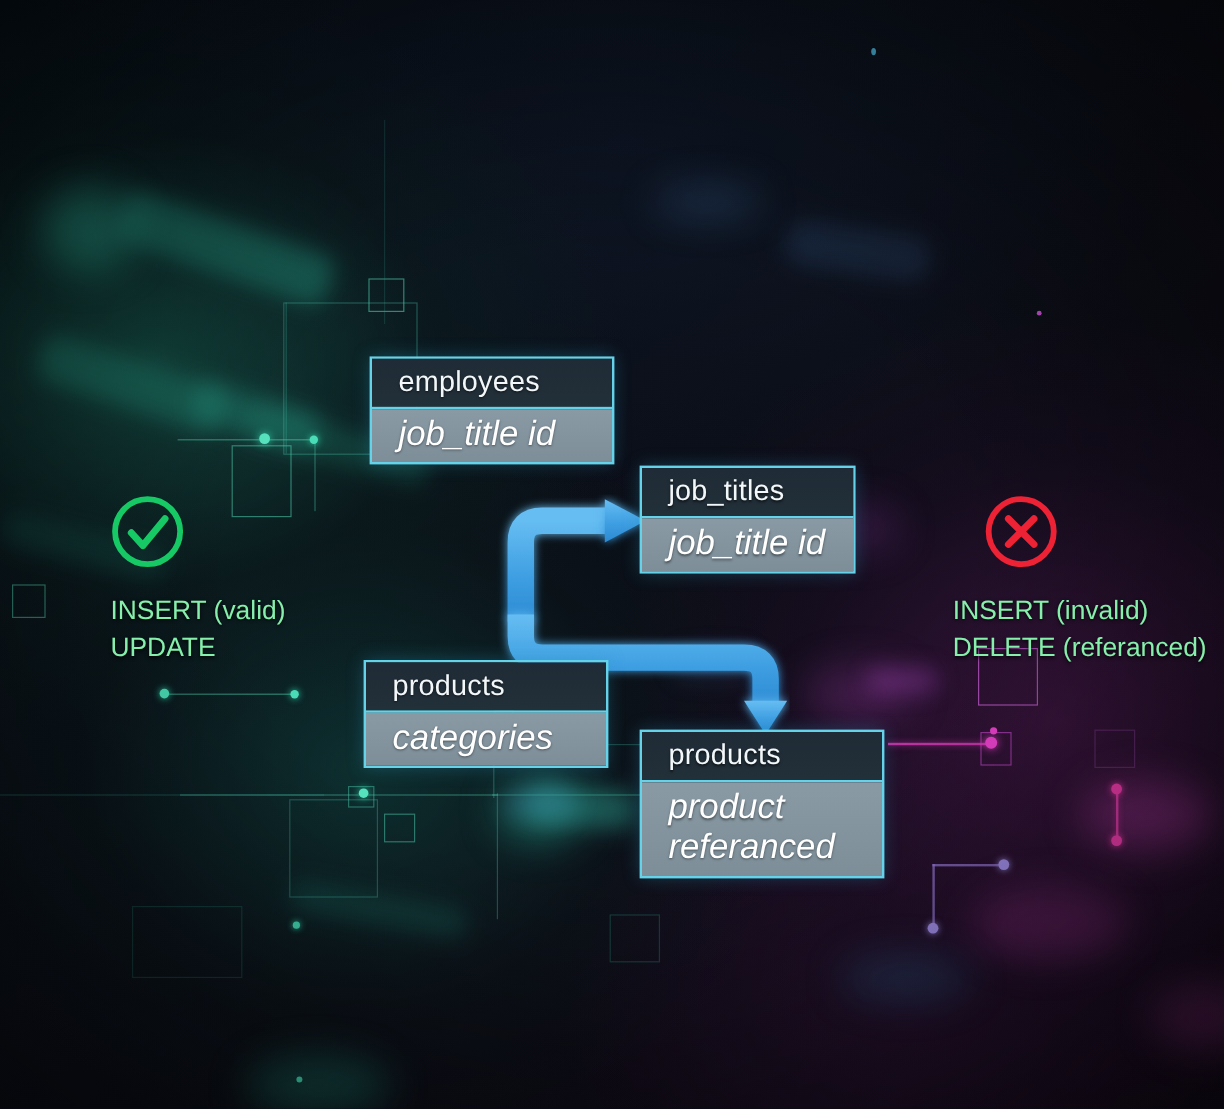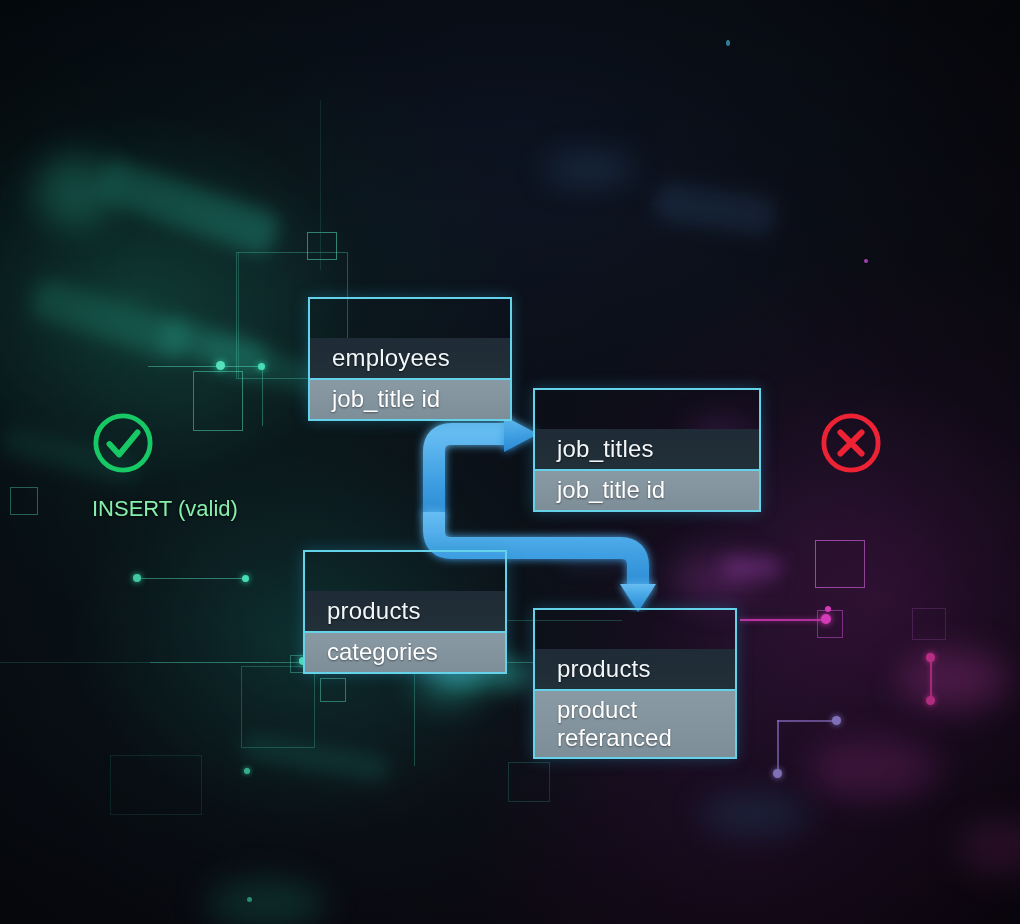--- a/index.html
+++ b/index.html
@@ -38,29 +38,29 @@
   }
   .card .hd{
     background:linear-gradient(180deg,#1f2b36 0%,#223039 100%);
     color:#f2f7f9;
     font-size:24px;
     padding:6px 16px 6px 22px;
     letter-spacing:.2px;
     border-bottom:2px solid #64d2e8;
     line-height:1.16;
     text-shadow:0 1px 2px rgba(0,0,0,.6);
-    margin-top:39px;
   }
   .card .rw{
     background:linear-gradient(180deg,#8a9aa4 0%,#7d8e99 100%);
     color:#ffffff;
-    font-size:24px;
+    font-size:29px;
     padding:5px 0 6px 22px;
     line-height:1.16;
     text-shadow:0 1px 2px rgba(0,0,0,.45);
+    font-style:italic;
   }
 
   
   .status{position:absolute;}
   .status .lbl{
     color:#86efac;font-size:22px;line-height:31px;white-space:nowrap;
     text-shadow:0 1px 3px rgba(0,0,0,.85);
   }
   .ring{
     width:62px;height:62px;border-radius:50%;box-sizing:border-box;
@@ -169,21 +169,21 @@
 
     <path d="M 36 100 L 36 118 Q 36 136 54 136 L 222 136 Q 240 136 240 154 L 240 178" stroke="url(#agrad)" stroke-width="22" fill="none" stroke-linecap="butt" filter="url(#aglow)"></path>
     <path d="M 222 172 L 240 200 L 258 172 Z" fill="url(#agrad)" filter="url(#aglow)"></path>
   </svg>
 
   <div class="card" style="left:308px;top:297px;width:204px;">
     <div class="hd">employees</div>
     <div class="rw">job_title id</div>
   </div>
 
-  <div class="card" style="left:533px;top:388px;width:228px;">
+  <div class="card" style="left:533px;top:388px;width:180px;">
     <div class="hd">job_titles</div>
     <div class="rw">job_title id</div>
   </div>
 
   <div class="card" style="left:303px;top:550px;width:204px;">
     <div class="hd">products</div>
     <div class="rw">categories</div>
   </div>
 
   <div class="card" style="left:533px;top:608px;width:204px;">
@@ -191,23 +191,28 @@
     <div class="rw">product referanced</div>
   </div>
 
   <div class="status" style="left:92px;top:412px;">
     <svg class="ring" viewBox="0 0 64 64" fill="none">
       <circle cx="32" cy="32" r="28" stroke="#17c964" stroke-width="5" fill="none"></circle>
       <path d="M18 33 L28 44 L47 21" stroke="#17c964" stroke-width="6" fill="none" stroke-linecap="round" stroke-linejoin="round"></path>
     </svg>
     <div style="margin-top:19px;">
       <div class="lbl">INSERT (valid)</div>
+      <div class="lbl">UPDATE</div>
     </div>
   </div>
 
   <div class="status" style="left:794px;top:412px;">
     <svg class="ring" viewBox="0 0 64 64" fill="none" style="margin-left:26px;">
       <circle cx="32" cy="32" r="28" stroke="#ed2234" stroke-width="5" fill="none"></circle>
       <path d="M21 21 L43 43 M43 21 L21 43" stroke="#ed2234" stroke-width="6" stroke-linecap="round"></path>
     </svg>
+    <div style="margin-top:19px;">
+      <div class="lbl">INSERT (invalid)</div>
+      <div class="lbl">DELETE (referanced)</div>
+    </div>
   </div>
 
 </div>
 
 </body></html>

